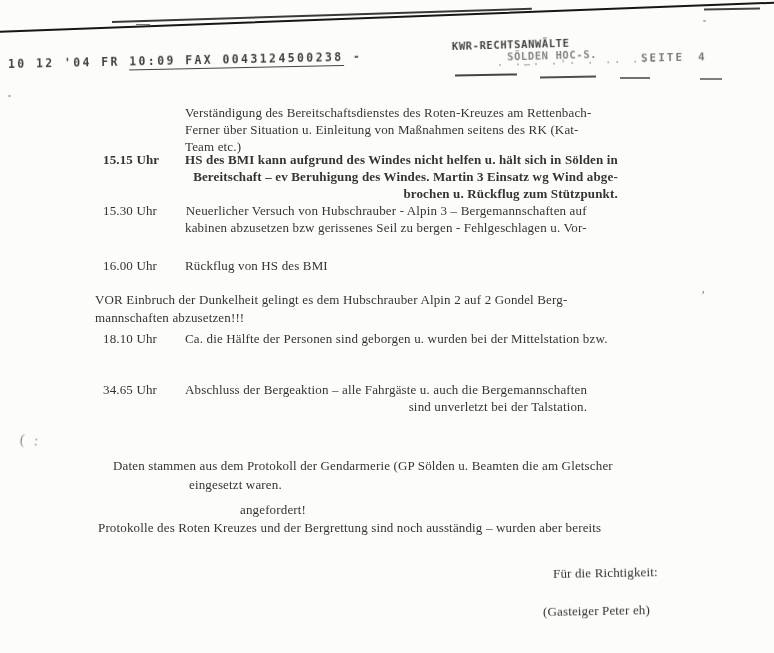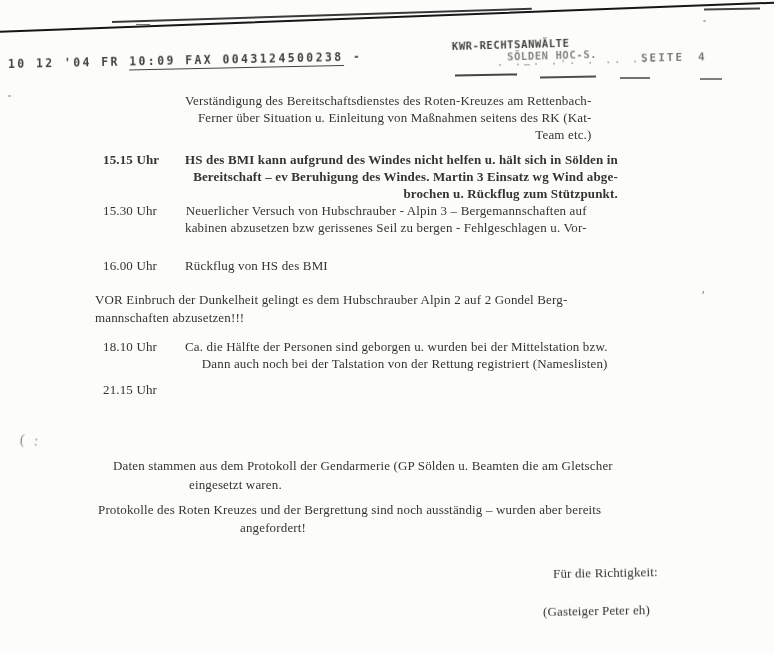--- a/index.html
+++ b/index.html
@@ -88,21 +88,21 @@
     <div>KWR-RECHTSANWÄLTE</div>
     <div class="l2">SÖLDEN HOC-S.</div>
   </div>
 
   <div class="faxhead fadedtxt">· ·–· ·'· · ·· ···</div>
 
   <div class="faxhead seite">
     <span>SEITE</span><span class="num">4</span>
   </div>
 
-  <div class="fax-text" style="left:185px;top:92px;text-align:right;">
+  <div class="fax-text" style="left:185px;top:104px;">
     <div class="ln">Verständigung des Bereitschaftsdienstes des Roten-Kreuzes am Rettenbach-</div>
     <div class="ln">Ferner über Situation u. Einleitung von Maßnahmen seitens des RK (Kat-</div>
     <div class="ln">Team etc.)</div>
   </div>
 
   <div class="fax-text entry" style="left:103px;top:151px;font-weight:bold;">
     <span class="time">15.15 Uhr</span>
     <div class="etext">
       <div class="ln">HS des BMI kann aufgrund des Windes nicht helfen u. hält sich in Sölden in</div>
       <div class="ln">Bereitschaft – ev Beruhigung des Windes. Martin 3 Einsatz wg Wind abge-</div>
@@ -124,40 +124,43 @@
       <div class="ln">Rückflug von HS des BMI</div>
     </div>
   </div>
 
   <div class="fax-text lh18" style="left:95px;top:291px;">
     <div class="ln">VOR Einbruch der Dunkelheit gelingt es dem Hubschrauber Alpin 2 auf 2 Gondel Berg-</div>
     <div class="ln" style="">mannschaften abzusetzen!!!</div>
   </div>
   <div class="fax-text stray" style="left:701px;top:286px;">’</div>
 
-  <div class="fax-text entry" style="left:103px;top:338px;">
+  <div class="fax-text entry" style="left:103px;top:330px;">
     <span class="time">18.10 Uhr</span>
     <div class="etext">
       <div class="ln">Ca. die Hälfte der Personen sind geborgen u. wurden bei der Mittelstation bzw.</div>
-      <div class="ln">Dann auch noch bei der Talstation von der Rettung registriert (Nameslisten)</div>
     </div>
   </div>
 
   <div class="fax-text entry" style="left:103px;top:381px;">
-    <span class="time">21.15 Uhr</span>
+    <span class="time">34.65 Uhr</span>
+    <div class="etext">
+      <div class="ln">Abschluss der Bergeaktion – alle Fahrgäste u. auch die Bergemannschaften</div>
+      <div class="ln">sind unverletzt bei der Talstation.</div>
+    </div>
   </div>
 
   <div class="fax-text hand" style="left:20px;top:432px;">( :</div>
 
   <div class="fax-text lh19" style="left:113px;top:456px;">
     <div class="ln">Daten stammen aus dem Protokoll der Gendarmerie (GP Sölden u. Beamten die am Gletscher</div>
     <div class="ln" style="margin-left:76px;">eingesetzt waren.</div>
   </div>
 
   <div class="fax-text lh18" style="left:98px;top:501px;">
+    <div class="ln" style="margin-left:142px;">angefordert!</div>
     <div class="ln">Protokolle des Roten Kreuzes und der Bergrettung sind noch ausständig – wurden aber bereits</div>
-    <div class="ln" style="margin-left:142px;">angefordert!</div>
   </div>
 
   <div class="fax-text sig" style="left:553px;top:565px;">Für die Richtigkeit:</div>
   <div class="fax-text sig" style="left:543px;top:603px;">(Gasteiger Peter eh)</div>
 
 </div>
 
 </body></html>

